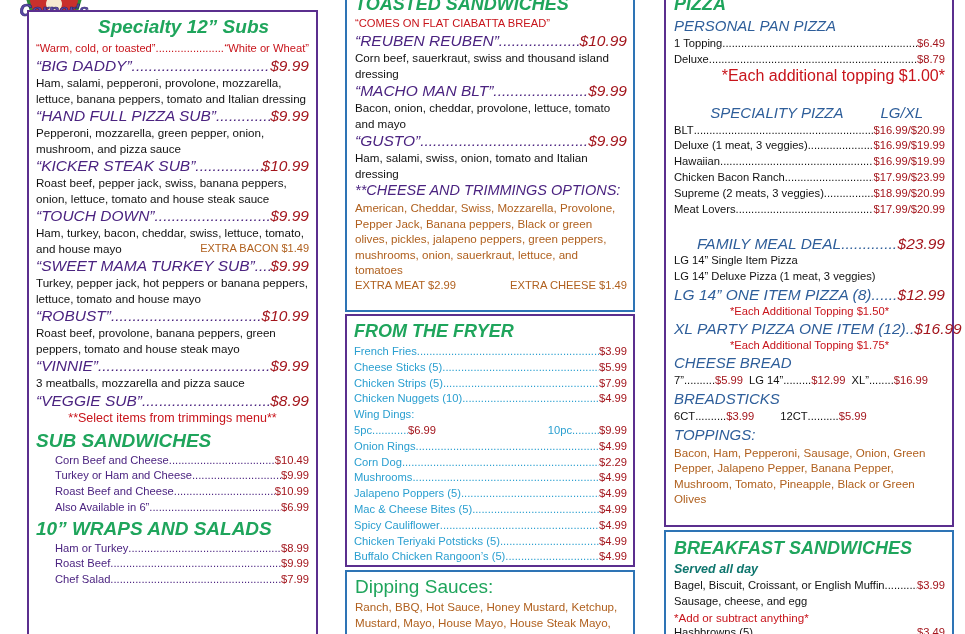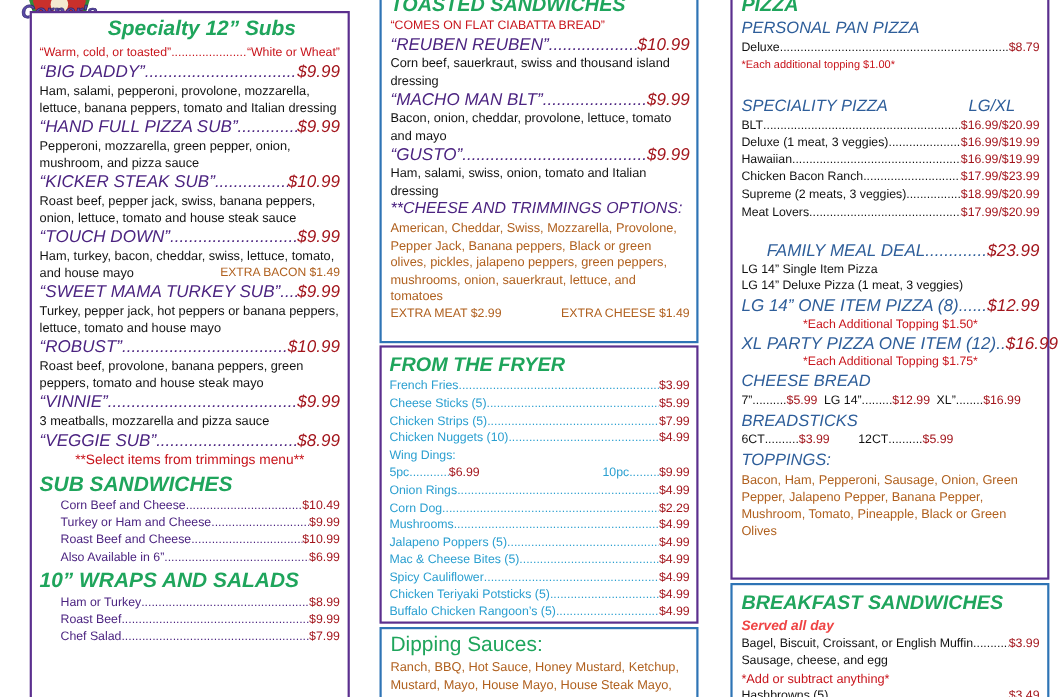--- a/index.html
+++ b/index.html
@@ -268,27 +268,32 @@
 
 <div class="panel blue-box" style="left:345px; top:570px; width:290px; height:80px; padding:2px 6px 0 8px;">
   <div style="color:#1fa55c; font-size:19px; line-height:25px;">Dipping Sauces:</div>
   <div class="desc orange">Ranch, BBQ, Hot Sauce, Honey Mustard, Ketchup, Mustard, Mayo, House Mayo, House Steak Mayo,</div>
 </div>
 
 <div class="panel purple-box" style="left:664px; top:-10px; width:290px; height:537px; padding:0 7px 0 8px;">
   <div class="heading-green" style="font-size:18px; line-height:24px;">PIZZA</div>
   <div class="heading-blue" style="font-size:15px; line-height:20px;">PERSONAL PAN PIZZA</div>
   <div class="row black-row">
+      <span>1 Topping</span>
+      <span class="dots"></span>
+      <span class="price">$6.49</span>
+    </div>
+  <div class="row black-row">
       <span>Deluxe</span>
       <span class="dots"></span>
       <span class="price">$8.79</span>
     </div>
-  <div class="red-note" style="text-align:left; font-size:10px;">*Each additional topping $1.00*</div>
-
-  <div style="display:flex; justify-content:space-between; margin-top:20px; padding-right:22px;">
+  <div class="red-note" style="text-align:right; font-size:16px;">*Each additional topping $1.00*</div>
+
+  <div style="display:flex; justify-content:flex-end; margin-top:20px; padding-right:22px;gap:37px;">
     <span class="heading-blue" style="font-size:15px; line-height:20px;">SPECIALITY PIZZA</span>
     <span class="heading-blue" style="font-size:15px; line-height:20px;">LG/XL</span>
   </div>
   <div class="row black-row">
       <span>BLT</span>
       <span class="dots"></span>
       <span class="price">$16.99/$20.99</span>
     </div>
   <div class="row black-row">
       <span>Deluxe (1 meat, 3 veggies)</span>
@@ -359,21 +364,21 @@
     <span>12CT</span>
       <span>..........</span>
       <span class="price">$5.99</span>
   </div>
   <div class="heading-blue" style="font-size:15px; line-height:20px;">TOPPINGS:</div>
   <div class="desc orange">Bacon, Ham, Pepperoni, Sausage, Onion, Green Pepper, Jalapeno Pepper, Banana Pepper, Mushroom, Tomato, Pineapple, Black or Green Olives</div>
 </div>
 
 <div class="panel blue-box" style="left:664px; top:530px; width:290px; height:120px; padding:3px 7px 0 8px;">
   <div class="heading-green" style="font-size:18px; line-height:26px;">BREAKFAST SANDWICHES</div>
-  <div style="color:#ef4444; font-weight:bold; font-style:italic; font-size:12.5px; line-height:17px;">Served all day</div>
+  <div style="color:#0f766e; font-weight:bold; font-style:italic; font-size:12.5px; line-height:17px;">Served all day</div>
   <div class="row black-row">
       <span>Bagel, Biscuit, Croissant, or English Muffin</span>
       <span class="dots"></span>
       <span class="price">$3.99</span>
     </div>
   <div class="row black-row">Sausage, cheese, and egg</div>
   <div class="red-note" style="font-size:11.6px;">*Add or subtract anything*</div>
   <div class="row black-row">
       <span>Hashbrowns (5)</span>
       <span class="dots"></span>

